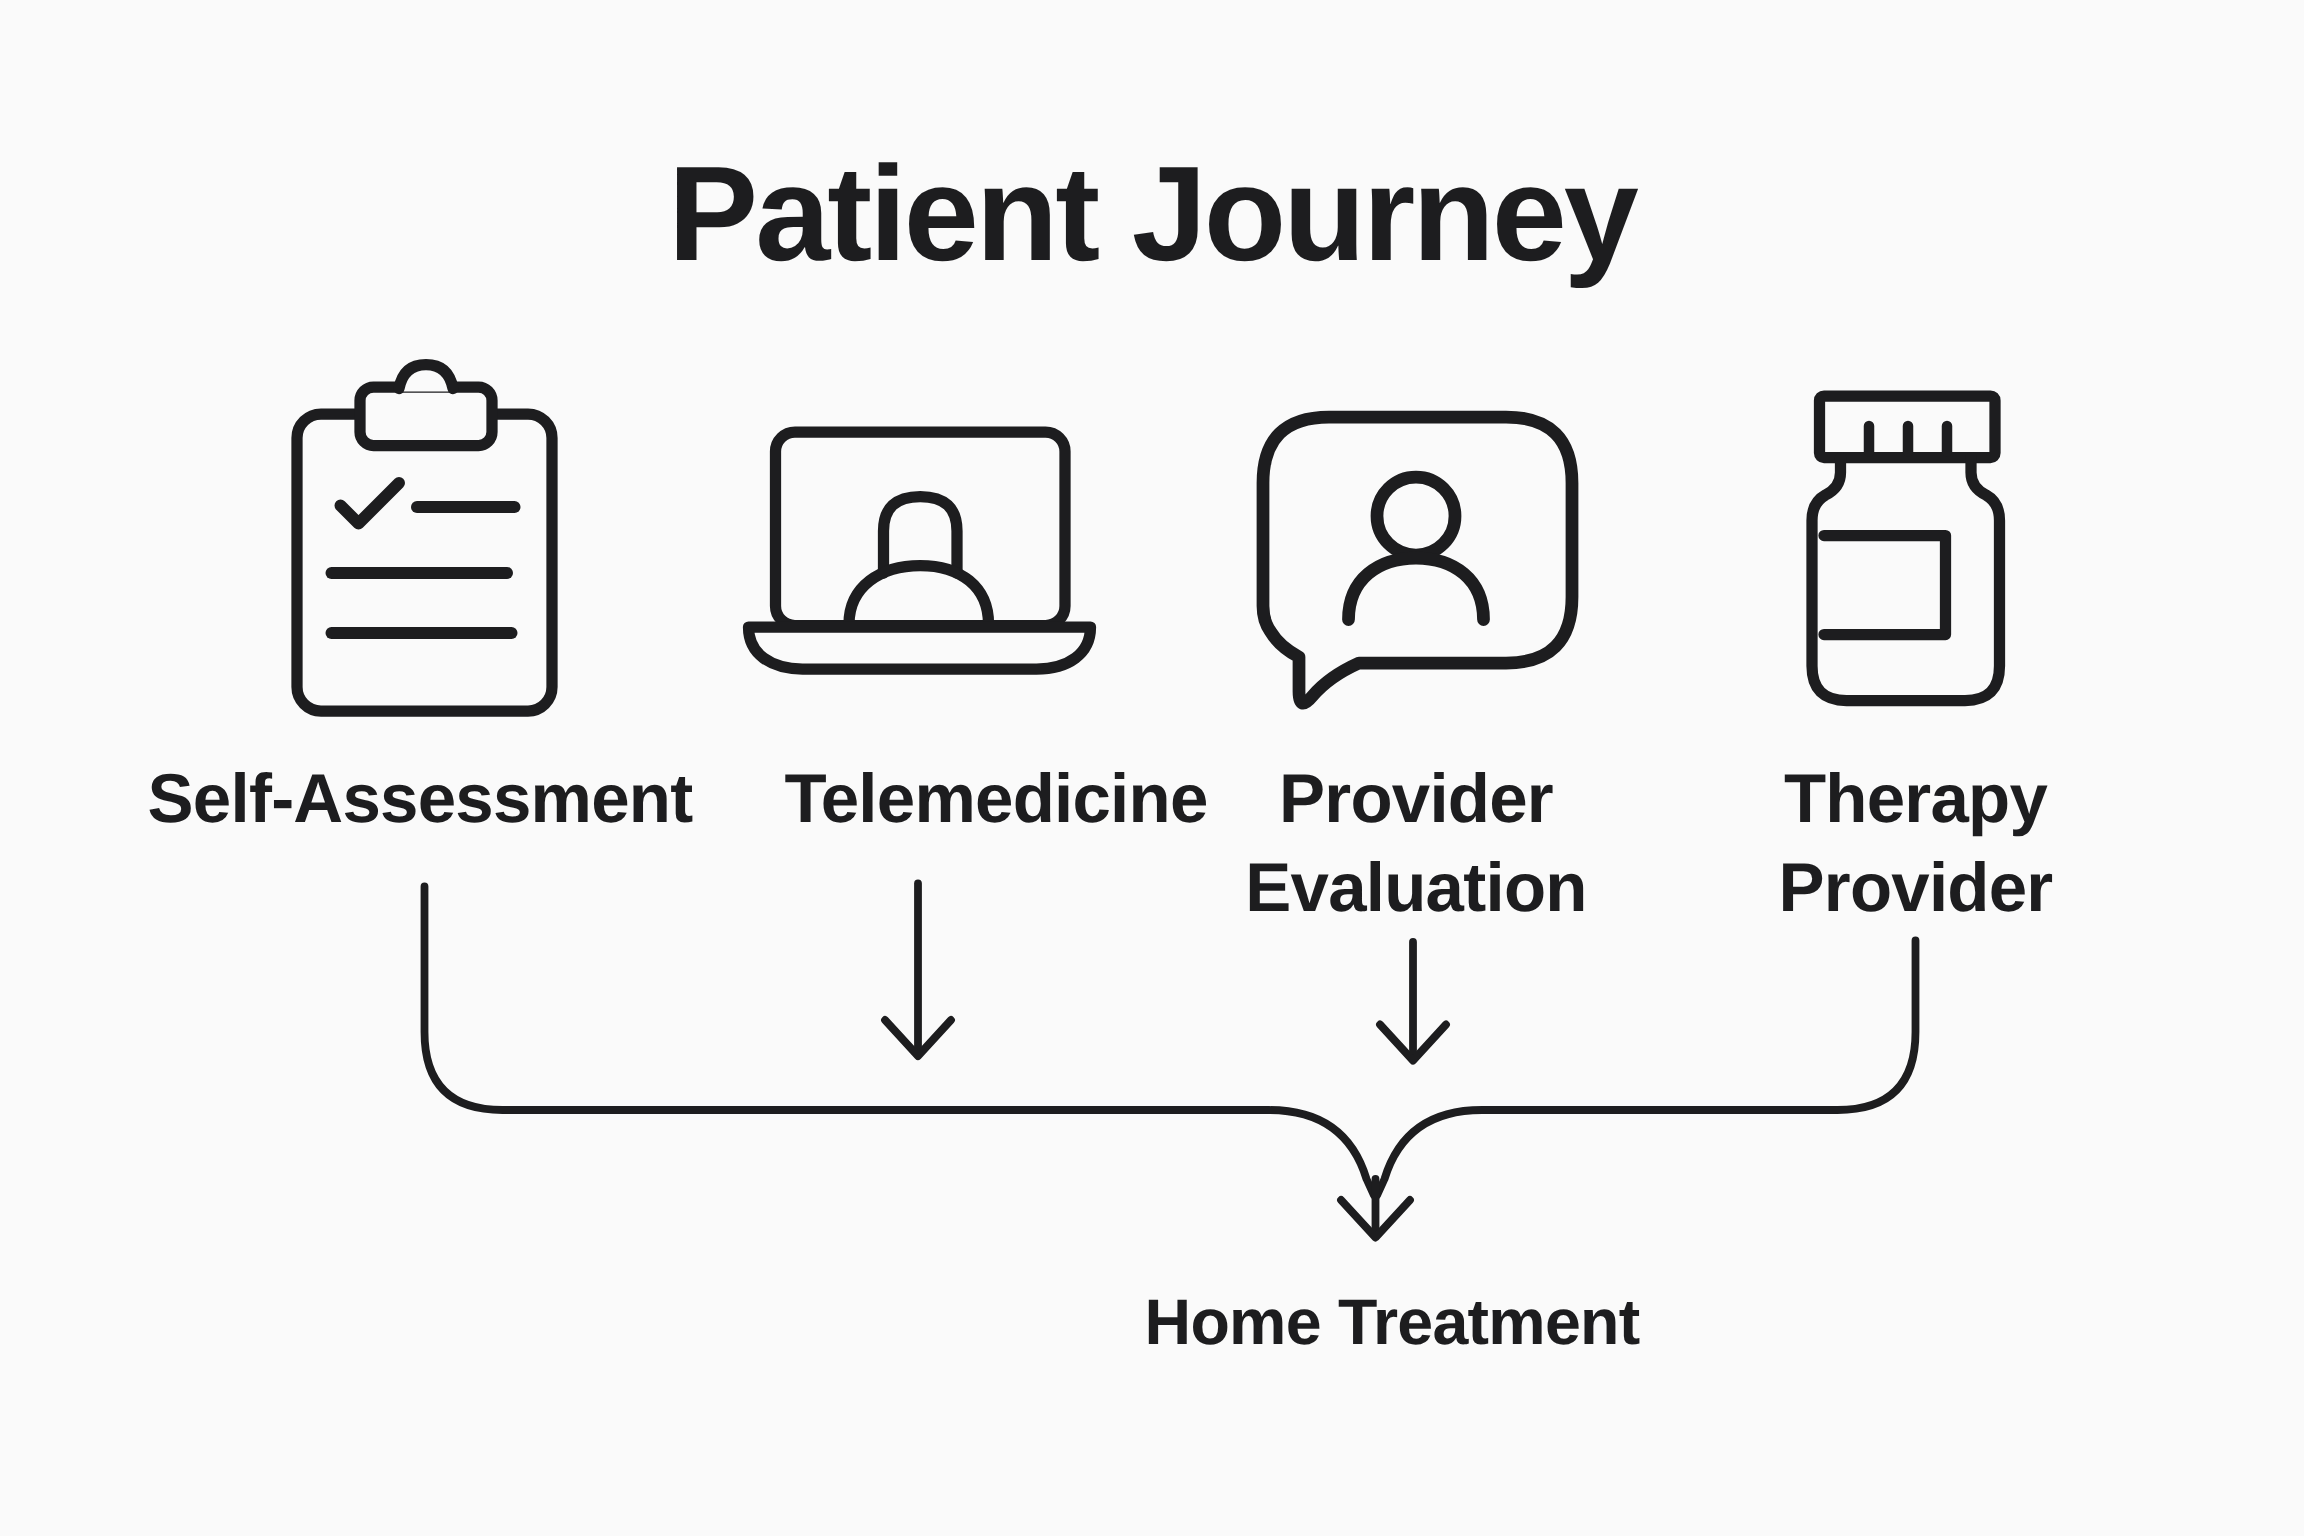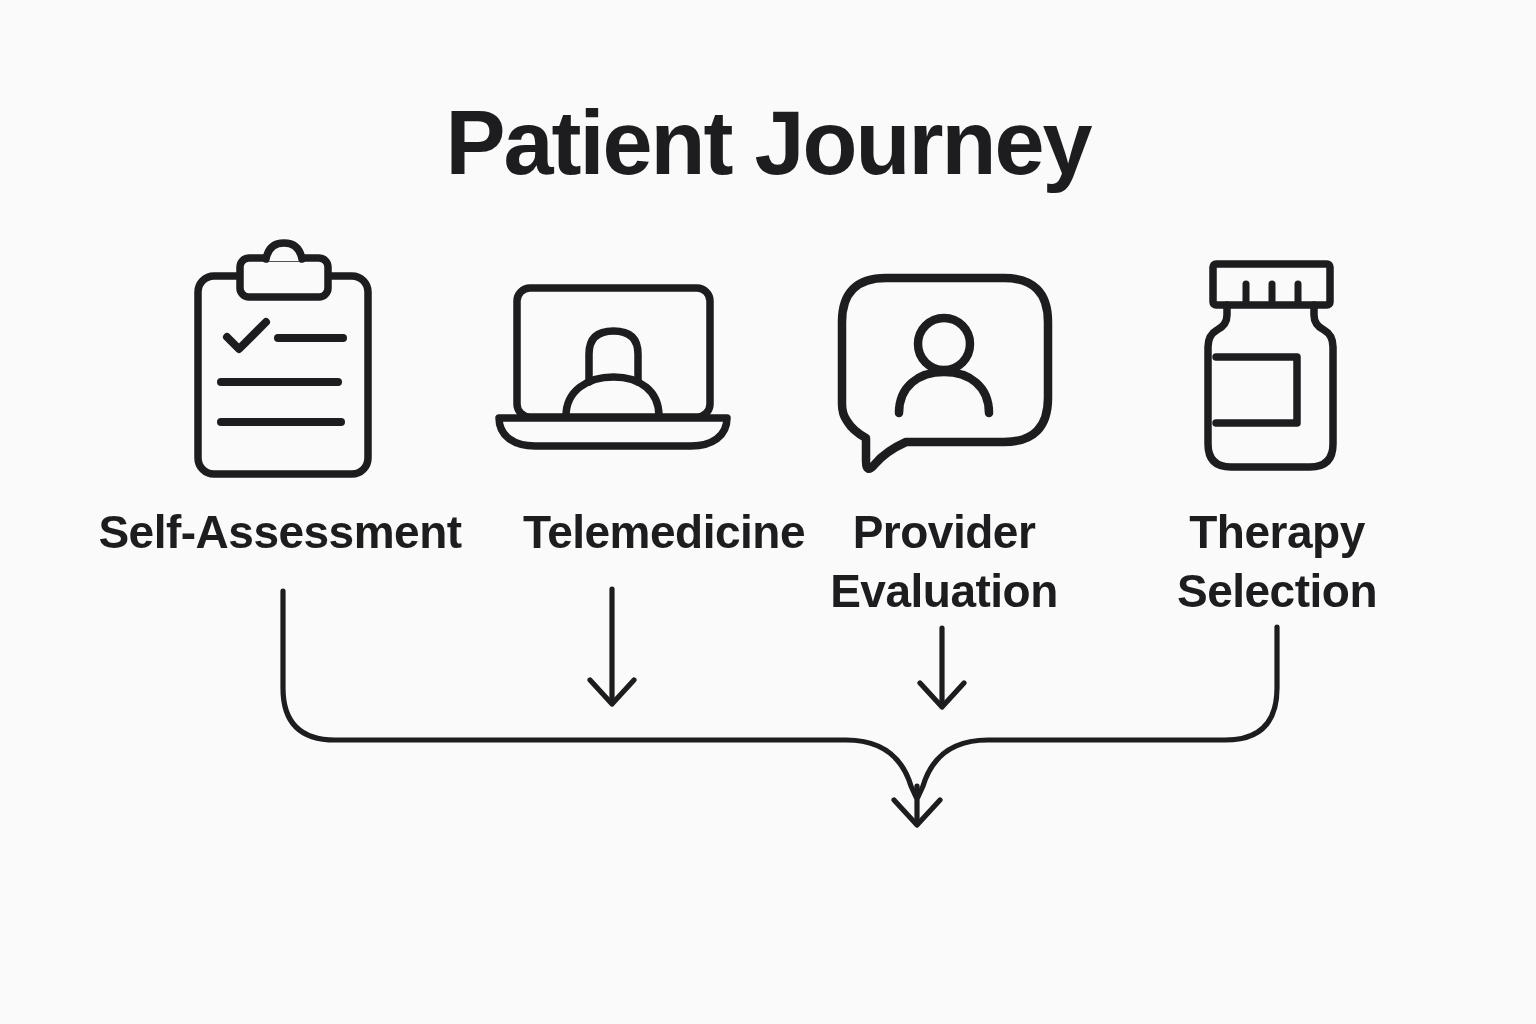--- a/index.html
+++ b/index.html
@@ -121,16 +121,17 @@
   </svg>
 
   <h1 class="page-title">Patient Journey</h1>
 
   <div class="step-label nowrap" style="left:280px;">Self-Assessment</div>
 
   <div class="step-label nowrap" style="left:623px;margin-left:41px;">Telemedicine</div>
 
   <div class="step-label wrap" style="left:944px;">Provider Evaluation</div>
 
-  <div class="step-label wrap" style="left:1277px;">Therapy Selection</div>
+  <div class="step-label wrap" style="left:1277px;">Therapy Provider</div>
 
+  <div class="result-label">Home Treatment</div>
 
 </div>
 
 </body></html>

